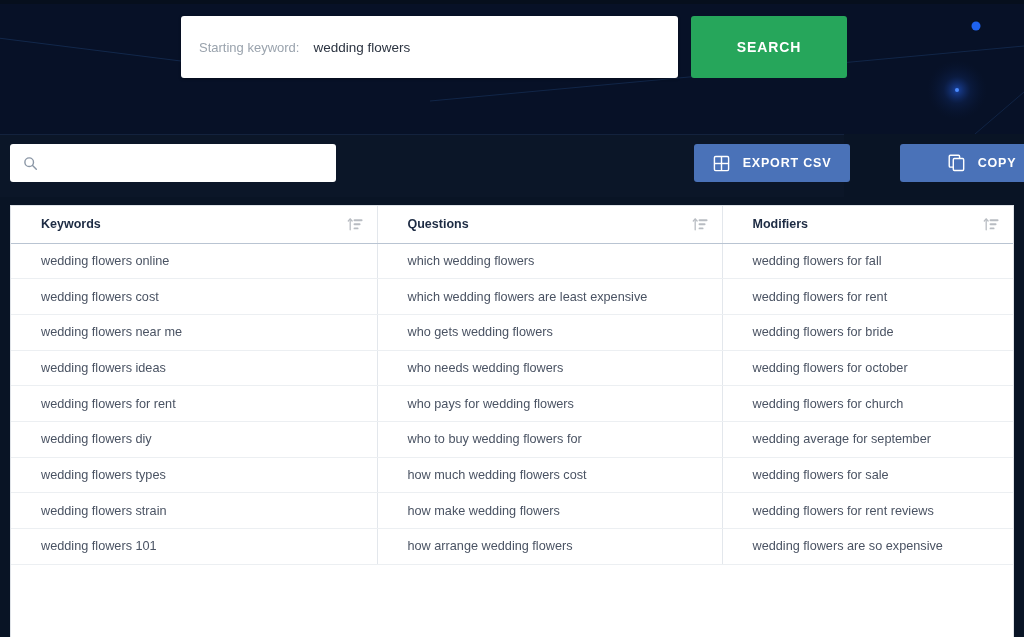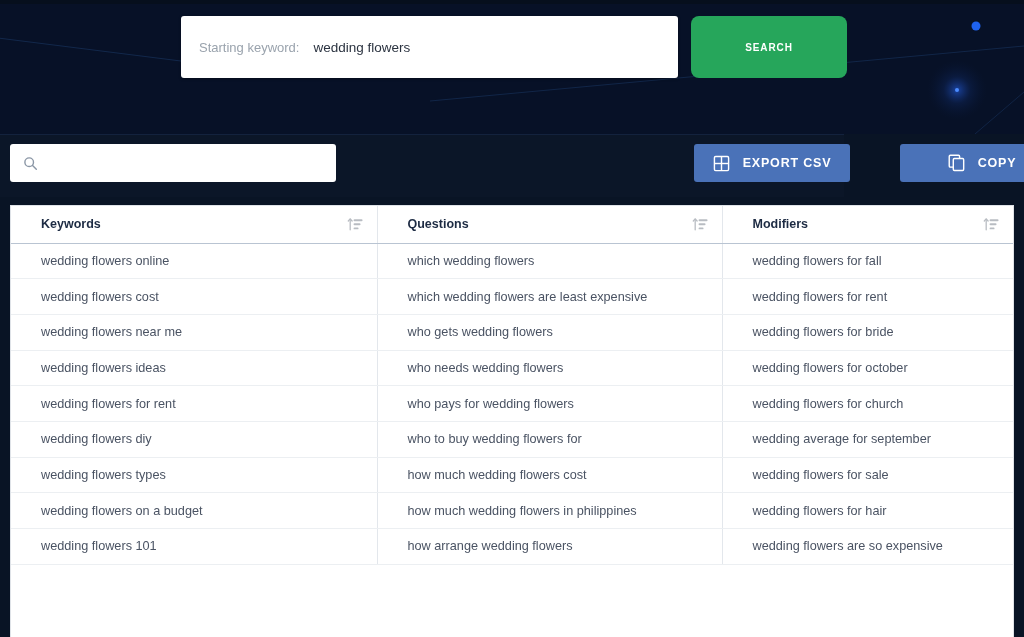--- a/index.html
+++ b/index.html
@@ -63,23 +63,23 @@
     color: #2b3340;
     font-size: 13.5px;
     white-space: nowrap;
   }
   .search-btn {
     position: absolute;
     left: 691px; top: 12px;
     width: 156px; height: 62px;
     background: #26a65b;
     border: none;
-    border-radius: 8px;
+    border-radius: 3px;
     color: #ffffff;
-    font-size: 10px;
+    font-size: 14px;
     font-weight: bold;
     letter-spacing: 0.9px;
     cursor: pointer;
   }
 
   
   .toolbar {
     position: absolute;
     top: 134px; left: 0;
     width: 844px; height: 63px;
@@ -332,23 +332,23 @@
             <td>wedding flowers diy</td>
             <td>who to buy wedding flowers for</td>
             <td>wedding average for september</td>
           </tr>
           <tr>
             <td>wedding flowers types</td>
             <td>how much wedding flowers cost</td>
             <td>wedding flowers for sale</td>
           </tr>
           <tr>
-            <td>wedding flowers on a budget</td>
-            <td>how much wedding flowers in philippines</td>
-            <td>wedding flowers for hair</td>
+            <td>wedding flowers strain</td>
+            <td>how make wedding flowers</td>
+            <td>wedding flowers for rent reviews</td>
           </tr>
           <tr>
             <td>wedding flowers 101</td>
             <td>how arrange wedding flowers</td>
             <td>wedding flowers are so expensive</td>
           </tr>
         </tbody>
     </table>
   </div>
 

